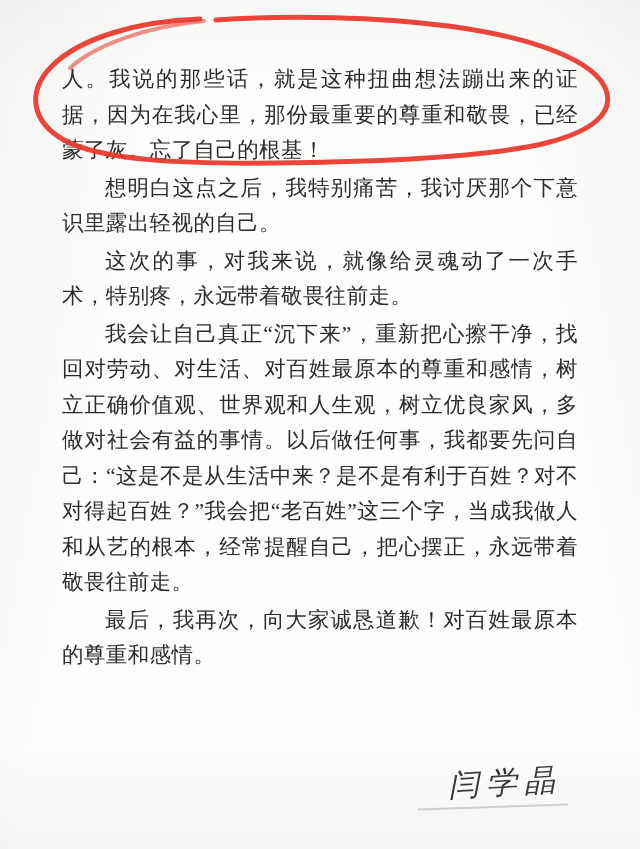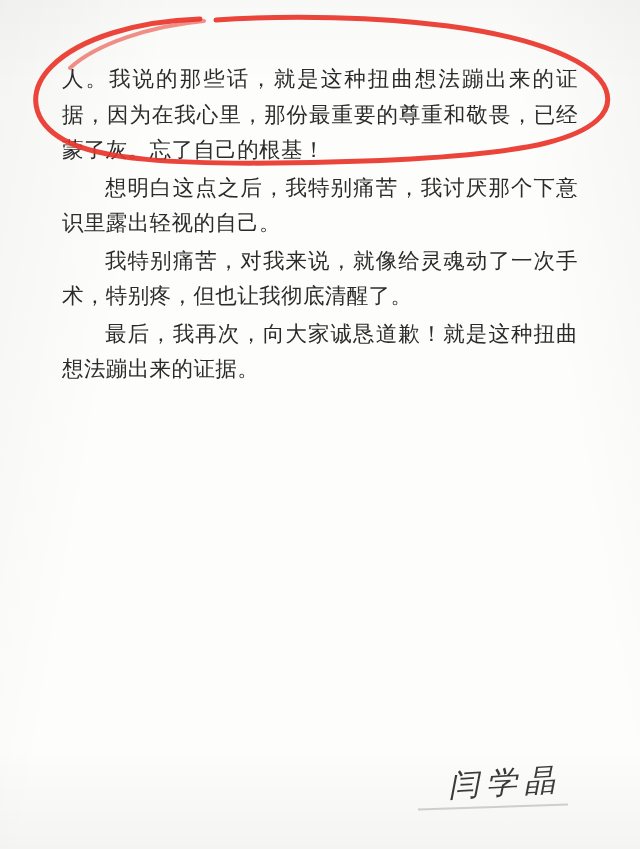--- a/index.html
+++ b/index.html
@@ -93,22 +93,23 @@
 </head>
 <body>
 
 <div id="page">
 
   <div id="paper-texture"></div>
 
   <div id="letter-body">
     <p class="para noindent">人。我说的那些话，就是这种扭曲想法蹦出来的证据，因为在我心里，那份最重要的尊重和敬畏，已经蒙了灰。忘了自己的根基！</p>
     <p class="para indent">想明白这点之后，我特别痛苦，我讨厌那个下意识里露出轻视的自己。</p>
-    <p class="para indent">我特别痛苦，对我来说，就像给灵魂动了一次手术，特别疼，但也让我彻底清醒了。</p>
-    <p class="para indent">最后，我再次，向大家诚恳道歉！就是这种扭曲想法蹦出来的证据。</p>
+    <p class="para indent">这次的事，对我来说，就像给灵魂动了一次手术，特别疼，永远带着敬畏往前走。</p>
+    <p class="para indent">我会让自己真正“沉下来”，重新把心擦干净，找回对劳动、对生活、对百姓最原本的尊重和感情，树立正确价值观、世界观和人生观，树立优良家风，多做对社会有益的事情。以后做任何事，我都要先问自己：“这是不是从生活中来？是不是有利于百姓？对不对得起百姓？”我会把“老百姓”这三个字，当成我做人和从艺的根本，经常提醒自己，把心摆正，永远带着敬畏往前走。</p>
+    <p class="para indent">最后，我再次，向大家诚恳道歉！对百姓最原本的尊重和感情。</p>
   </div>
 
   <svg id="annotation-circle" viewBox="0 0 604 160" xmlns="http://www.w3.org/2000/svg">
     <path d="M182 11 C120 13, 62 30, 34 58 C8 84, 14 114, 46 132 C82 152, 160 156, 256 155 C360 154, 470 149, 528 135 C576 123, 596 104, 588 82 C578 54, 520 30, 430 18 C360 9, 272 7, 198 12" fill="none" stroke="#e8342a" stroke-width="5" stroke-linecap="round" stroke-linejoin="round" opacity="0.92"></path>
     <path d="M186 13 C132 18, 78 36, 52 60" fill="none" stroke="#e8342a" stroke-width="4" stroke-linecap="round" opacity="0.55"></path>
   </svg>
 
   <div id="signature">闫学晶</div>
   <div id="signature-underline"></div>
 

